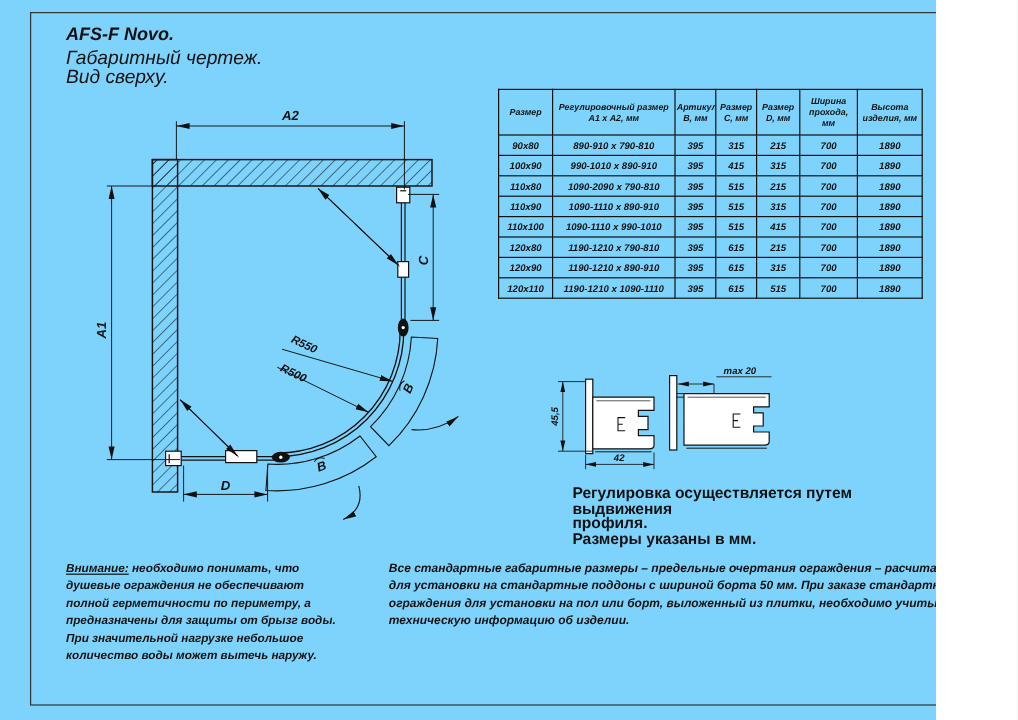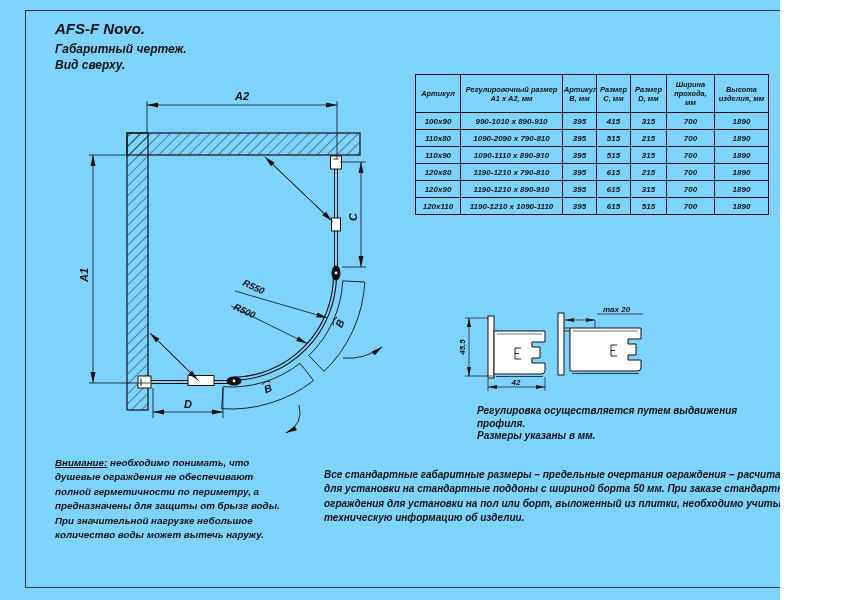--- a/index.html
+++ b/index.html
@@ -2,36 +2,36 @@
 <html><head>
 <meta charset="utf-8">
 <style>
   html,body{margin:0;padding:0;background:#fff;}
   .sheet{position:relative;width:780px;height:600px;background:#7dd3fc;overflow:hidden;
          font-family:"Liberation Sans",sans-serif;color:#111;}
   .frame{position:absolute;left:25px;top:10px;width:786px;height:578px;
          border:1.5px solid #333;box-sizing:border-box;}
   .title-block{position:absolute;left:55px;top:20px;font-style:italic;}
   .title-block .t1{font-size:15px;font-weight:700;margin:0 0 4px 0;}
-  .title-block .t2{font-size:12px;font-weight:700;line-height:16px;white-space:pre-line;}
+  .title-block .t2{font-size:16px;font-weight:400;line-height:16px;white-space:pre-line;}
   
   .size-table{position:absolute;left:415px;top:74px;width:353px;border-collapse:collapse;
               table-layout:fixed;font-style:italic;font-weight:700;}
   .size-table th,.size-table td{border:1px solid #111;text-align:center;vertical-align:middle;
               padding:0 1px;box-sizing:border-box;overflow:hidden;}
   .size-table th{font-size:7.4px;font-weight:700;line-height:9px;height:38px;}
   .size-table td{font-size:8px;height:17px;white-space:nowrap;}
   
   .drawing{position:absolute;left:30px;top:85px;}
   .profiles{position:absolute;left:455px;top:298px;}
   svg text{font-family:"Liberation Sans",sans-serif;font-style:italic;font-weight:700;fill:#111;}
   
-  .profile-note{position:absolute;left:477px;top:405px;width:290px;font-style:italic;font-weight:700;
-                font-size:10px;line-height:12.5px;white-space:pre-line;}
-  .warning{position:absolute;left:55px;top:456px;width:250px;font-style:italic;font-weight:700;
+  .profile-note{position:absolute;left:477px;top:405px;width:290px;font-weight:700;
+                font-size:13px;line-height:12.5px;white-space:pre-line;}
+  .warning{position:absolute;left:55px;top:468px;width:250px;font-style:italic;font-weight:700;
            font-size:9.8px;line-height:14.4px;white-space:pre-line;}
   .warning .lead{text-decoration:underline;}
   .standard-note{position:absolute;left:324px;top:468px;width:490px;font-style:italic;font-weight:700;
                  font-size:10px;line-height:14.4px;white-space:pre-line;}
 </style>
 </head>
 <body>
 
 <div class="sheet">
   <div class="frame"></div>
@@ -164,31 +164,40 @@
       <col style="width:45px">
         <col style="width:102px">
         <col style="width:34px">
       <col style="width:34px">
         <col style="width:36px">
         <col style="width:48px">
         <col style="width:54px">
     </colgroup>
     <thead>
         <tr>
-          <th>Артикул</th>
+          <th>Размер</th>
           <th>Регулировочный размер А1 х А2, мм</th>
           <th>Артикул В, мм</th>
           <th>Размер С, мм</th>
           <th>Размер D, мм</th>
           <th>Ширина прохода, мм</th>
           <th>Высота изделия, мм</th>
         </tr>
       </thead>
     <tbody>
         <tr>
+          <td>90х80</td>
+          <td>890-910 х 790-810</td>
+          <td>395</td>
+          <td>315</td>
+          <td>215</td>
+          <td>700</td>
+          <td>1890</td>
+        </tr>
+        <tr>
           <td>100х90</td>
           <td>990-1010 х 890-910</td>
           <td>395</td>
           <td>415</td>
           <td>315</td>
           <td>700</td>
           <td>1890</td>
         </tr>
         <tr>
           <td>110х80</td>
@@ -198,20 +207,29 @@
           <td>215</td>
           <td>700</td>
           <td>1890</td>
         </tr>
         <tr>
           <td>110х90</td>
           <td>1090-1110 х 890-910</td>
           <td>395</td>
           <td>515</td>
           <td>315</td>
+          <td>700</td>
+          <td>1890</td>
+        </tr>
+        <tr>
+          <td>110х100</td>
+          <td>1090-1110 х 990-1010</td>
+          <td>395</td>
+          <td>515</td>
+          <td>415</td>
           <td>700</td>
           <td>1890</td>
         </tr>
         <tr>
           <td>120х80</td>
           <td>1190-1210 х 790-810</td>
           <td>395</td>
           <td>615</td>
           <td>215</td>
           <td>700</td>

